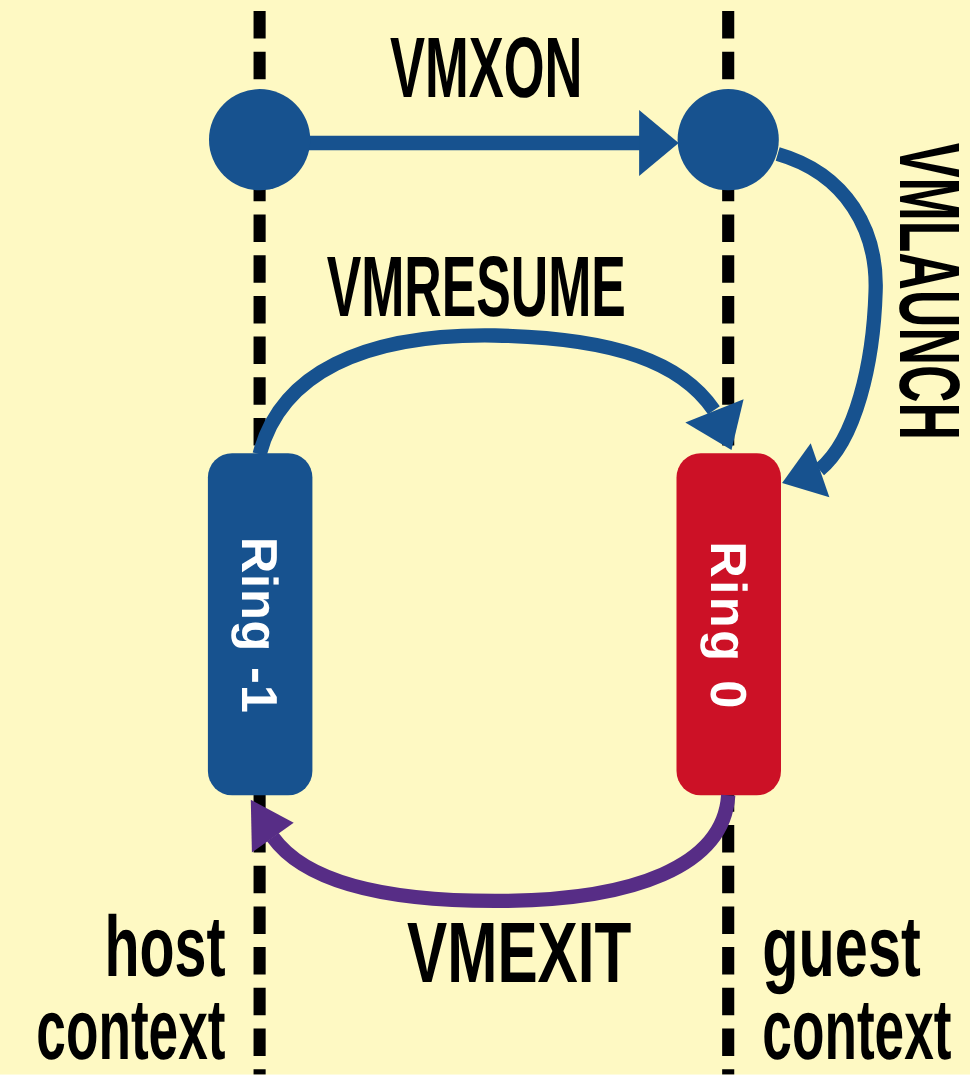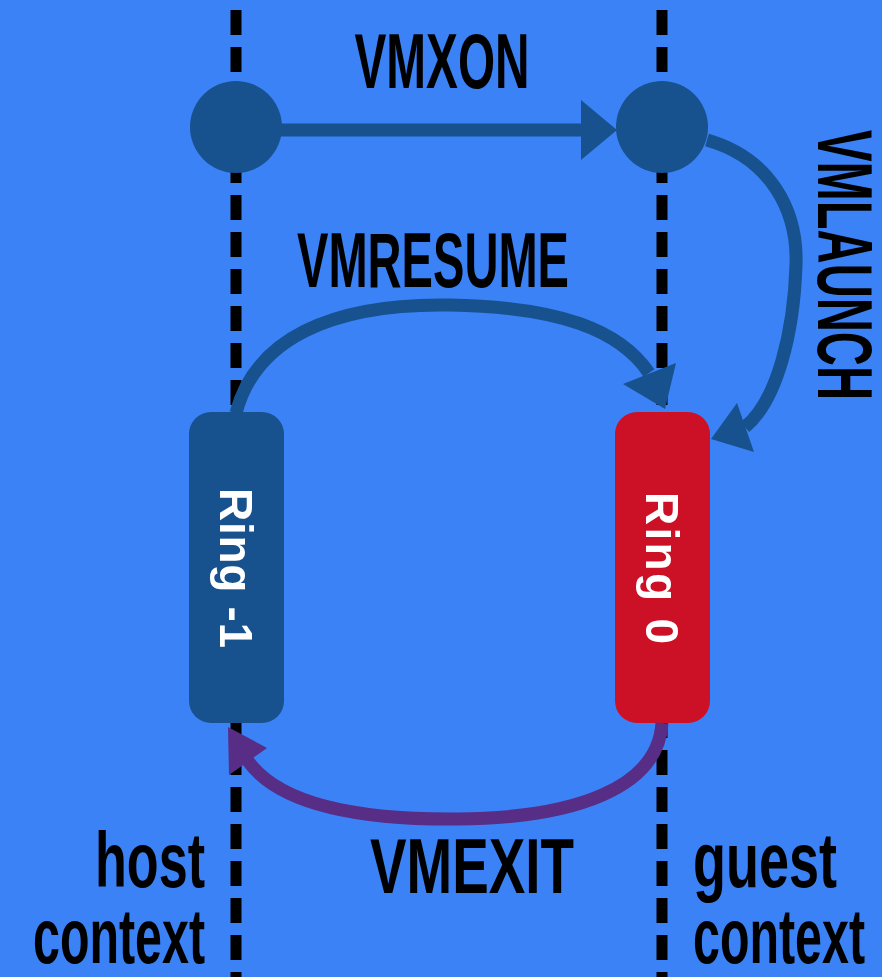--- a/index.html
+++ b/index.html
@@ -4,21 +4,21 @@
 <style>
   html, body {
     margin: 0;
     padding: 0;
     background: #ffffff;
   }
   #stage {
     width: 882px;
     height: 977px;
     position: relative;
-    background: #3b82f6;
+    background: #fef9c3;
     overflow: hidden;
   }
   svg { display: block; }
   .lbl {
     font-family: "Liberation Sans", sans-serif;
     font-weight: bold;
     font-size: 78px;
     fill: #000000;
   }
   .ring-lbl {

